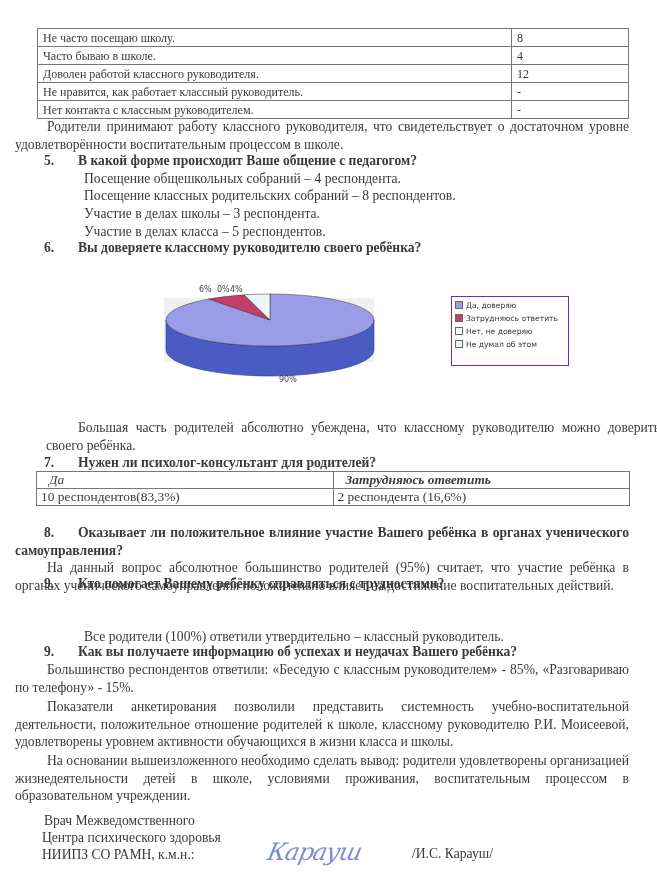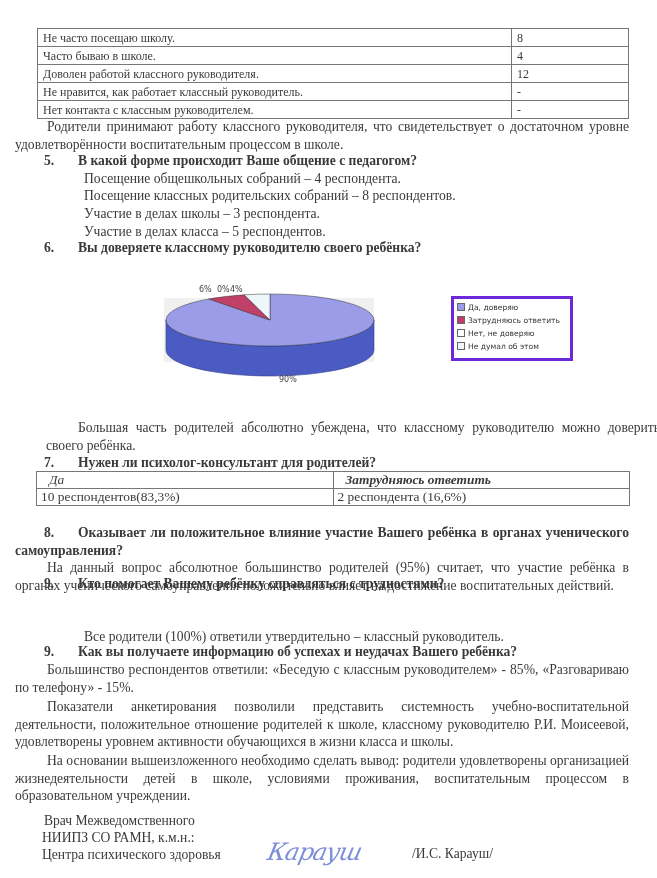--- a/index.html
+++ b/index.html
@@ -12,21 +12,21 @@
   .p { position:absolute; left:15px; width:614px; line-height:17.5px; text-align:justify; }
   .ind { text-indent:32px; }
   .q { position:absolute; left:44px; font-weight:bold; white-space:nowrap; }
   .q .num { display:inline-block; width:34px; }
   .li { position:absolute; left:44px; white-space:nowrap;margin-left:40px; }
   table.t2 { position:absolute; left:36px; top:471px; width:594px; border-collapse:collapse; }
   table.t2 td { border:1px solid #777; padding:0 4px; height:16px; line-height:16px; font-size:13.4px; width:50%; }
   table.t2 .hd td { font-style:italic; font-weight:bold; font-weight:normal;padding-left:12px; }
   table.t2 .hd td:last-child { font-weight:bold; }
   .chart-wrap { position:absolute; left:150px; top:290px; }
-  .legend { position:absolute; left:451px; top:296px; width:113px; border:3px solid #6d28d9; padding:2px 0 5px 3px;
+  .legend { position:absolute; left:451px; top:296px; width:113px; border:1px solid #6d28d9; padding:2px 0 14px 3px;
             font-family:"DejaVu Sans","Liberation Sans",sans-serif; font-size:7.6px; color:#333; }
   .legend .it { height:13px; line-height:13px; white-space:nowrap; }
   .legend .sw { display:inline-block; width:6px; height:6px; border:1px solid #666; margin-right:3px; vertical-align:-1px; }
   .plabel { position:absolute; font-family:"DejaVu Sans","Liberation Sans",sans-serif; font-size:8px; color:#444; }
   .sig { position:absolute; left:42px; top:812px; line-height:17px; }
 </style>
 </head>
 <body>
 
 <table class="t1">
@@ -110,17 +110,17 @@
 
 <div class="q" style="top:576px;"><span class="num">9.</span><span>Кто помогает Вашему ребёнку справляться с трудностями?</span></div>
 <div class="li" style="top:629px;">Все родители (100%) ответили утвердительно – классный руководитель.</div>
 <div class="q" style="top:644px;"><span class="num">9.</span><span>Как вы получаете информацию об успехах и неудачах Вашего ребёнка?</span></div>
 <div class="p ind" style="top:661px;">Большинство респондентов ответили: «Беседую с классным руководителем» - 85%, «Разговариваю по телефону» - 15%.</div>
 <div class="p ind" style="top:698px;">Показатели анкетирования позволили представить системность учебно-воспитательной деятельности, положительное отношение родителей к школе, классному руководителю Р.И. Моисеевой, удовлетворены уровнем активности обучающихся в жизни класса и школы.</div>
 <div class="p ind" style="top:752px;">На основании вышеизложенного необходимо сделать вывод: родители удовлетворены организацией жизнедеятельности детей в школе, условиями проживания, воспитательным процессом в образовательном учреждении.</div>
 
 <div class="sig">
   <div style="padding-left:2px;">Врач Межведомственного</div>
+  <div>Центра психического здоровья</div>
   <div>НИИПЗ СО РАМН, к.м.н.:</div>
-  <div>Центра психического здоровья</div>
 </div>
 <div class="abs" style="left:268px;top:838px;font-family:'DejaVu Serif',serif;font-style:italic;font-size:24px;color:#7d8ed8;transform:skewX(-12deg);letter-spacing:-1px;">Карауш</div>
 <div class="abs" style="left:412px;top:846px;">/И.С. Карауш/</div>
 
 </body></html>

